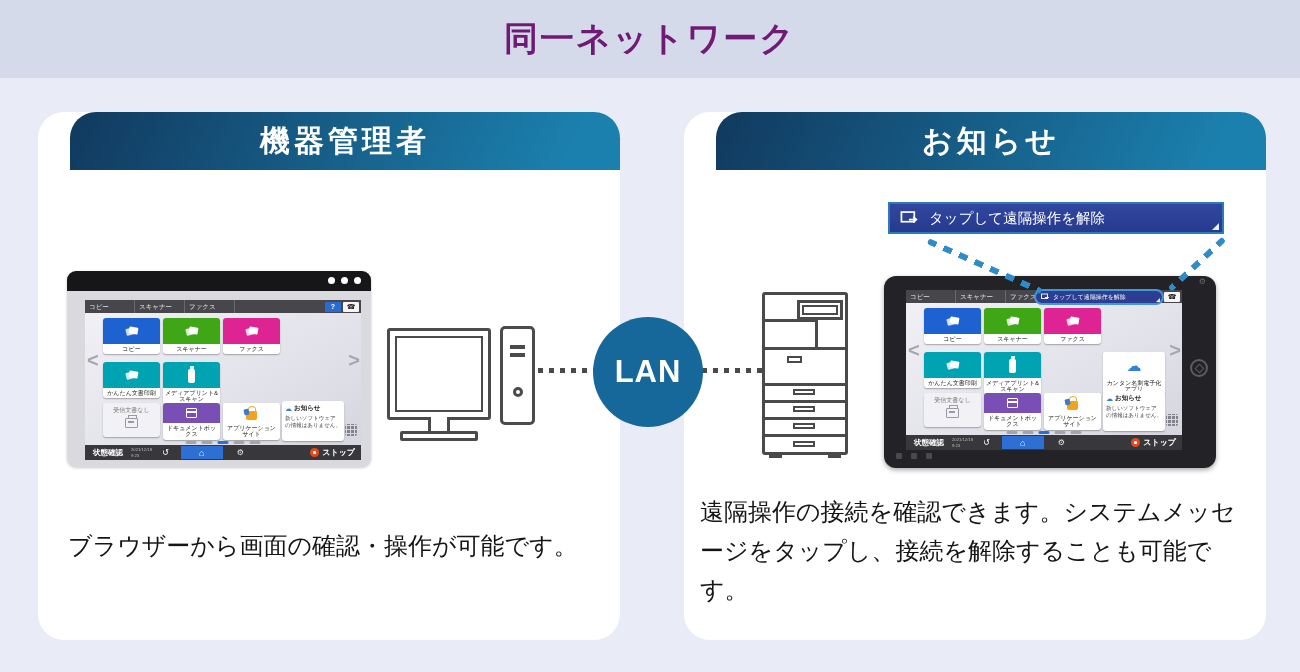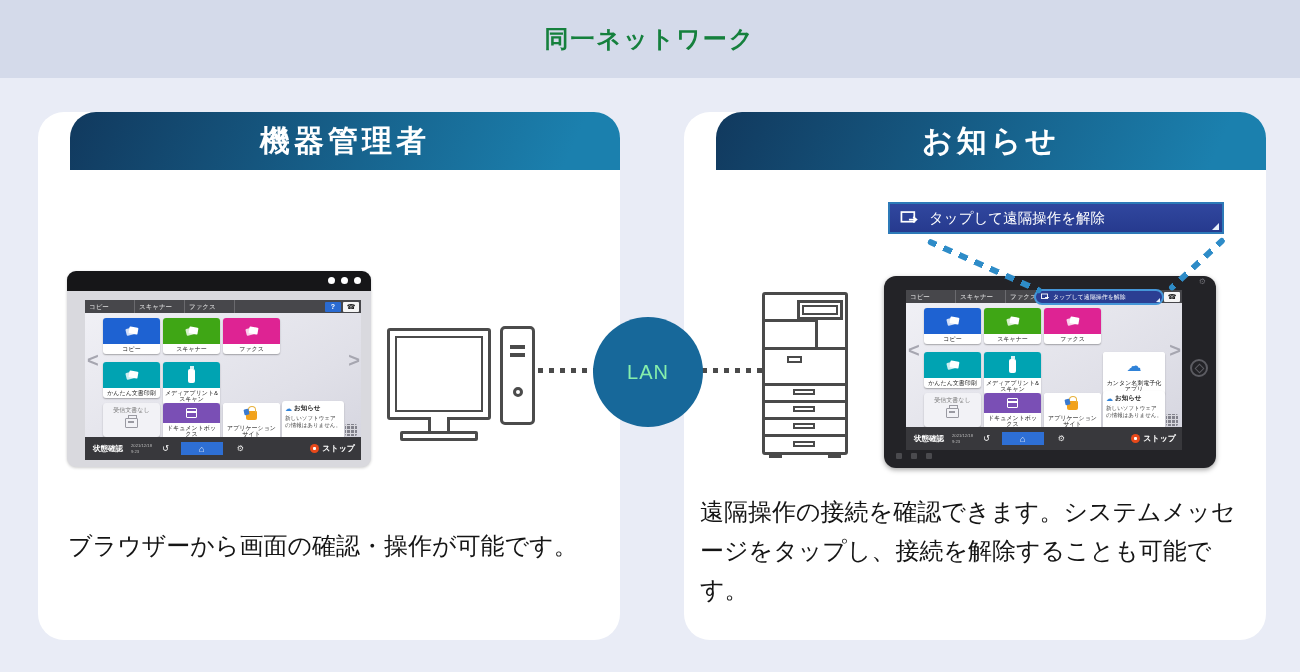--- a/index.html
+++ b/index.html
@@ -3,37 +3,37 @@
 <meta charset="utf-8">
 <style>
   * { margin:0; padding:0; box-sizing:border-box; }
   html,body { width:1300px; height:672px; }
   body { font-family:"Liberation Sans","DejaVu Sans",sans-serif; }
   #stage { position:relative; width:1300px; height:672px; background:#e9ecf6; overflow:hidden; }
 
   
   .top-band { position:absolute; left:0; top:0; width:1300px; height:78px; background:#d4daea;
               display:flex; align-items:center; justify-content:center; }
-  .page-title { font-size:24px; font-weight:bold; color:#15803d; letter-spacing:2px; }
+  .page-title { font-size:34px; font-weight:bold; color:#701a75; letter-spacing:2px; }
 
   
   .card { position:absolute; top:112px; width:582px; height:528px; background:#fff; border-radius:26px; z-index:1;padding-left:32px; }
   .card.admin { left:38px; } .card.user { left:684px; }
   .card-header { height:58px; border-radius:26px 26px 0 0;
                  background:linear-gradient(115deg,#11395e 0%,#1b80ae 90%);
                  display:flex; align-items:center; justify-content:center;
                  color:#fff; font-size:30px; font-weight:bold; letter-spacing:4px; }
   .desc { position:absolute; font-size:24px; line-height:1.62; color:#151515; z-index:2; }
   .desc.admin-desc { left:68px; top:527px; width:532px; }
   .desc.user-desc  { left:700px; top:493px; width:554px; }
 
   
   .lan { position:absolute; left:593px; top:317px; width:110px; height:110px; border-radius:50%;
          background:#17689a; display:flex; align-items:center; justify-content:center;
-         color:#86efac; font-size:20px; font-weight:normal; letter-spacing:1px; z-index:4; }
+         color:#ffffff; font-size:31px; font-weight:bold; letter-spacing:1px; z-index:4; }
   .dotline { position:absolute; height:5px; z-index:3;
              background:repeating-linear-gradient(90deg,#4a4a4a 0 5px,transparent 5px 11px); }
   .dot-l { left:538px; top:368px; width:58px; }
   .dot-r { left:702px; top:368px; width:62px; }
 
   
   .monitor { position:absolute; left:387px; top:328px; width:104px; height:92px;
              border:3px solid #4b4b4b; border-radius:3px; background:#fff; z-index:2; }
   .monitor-inner { position:absolute; inset:5px; border:2px solid #4b4b4b; background:#fff; }
   .mon-neck { position:absolute; left:428px; top:417px; width:22px; height:17px;
@@ -126,21 +126,21 @@
   .notice-title{font-size:6.5px;font-weight:bold;color:#222;display:flex;align-items:center;gap:2px}
   .notice-body{margin-top:2px;font-size:5.5px;color:#444;line-height:1.3}
   .chev{position:absolute;font-size:20px;color:#a6a6b0;top:36px;font-weight:bold}
   .chev-l{left:2px}.chev-r{right:1px}
   .dots{position:absolute;left:50%;transform:translateX(-50%);top:128px;display:flex;gap:5px}
   .dots span{width:11px;height:3px;border-radius:1.5px;background:#a4a4ae}
   .dots span.active{background:#2e6fd4}
   .grid-btn{position:absolute;right:4px;top:111px;width:12px;height:12px;background:#82828c;border-radius:2px;
             background-image:linear-gradient(#d8d8de 1px,transparent 1px),linear-gradient(90deg,#d8d8de 1px,transparent 1px);
             background-size:4px 4px;background-position:1px 1px}
-  .statusbar{position:absolute;left:0;right:0;bottom:0;height:23px;background:#38383c;
+  .statusbar{position:absolute;left:0;right:0;bottom:0;height:15px;background:#38383c;
              display:flex;align-items:center;color:#fff}
   .st-check{font-size:7.5px;font-weight:bold;margin-left:8px;white-space:nowrap}
   .st-date{display:flex;flex-direction:column;font-size:4.2px;color:#bbb;margin-left:8px;line-height:1.25}
   .st-undo{font-size:8px;margin-left:10px}
   .st-home{margin-left:12px;width:42px;height:13px;background:#2e6fd4;display:flex;align-items:center;
            justify-content:center;font-size:9px}
   .st-gear{font-size:8px;margin-left:14px;color:#e8e8e8}
   .st-stop{margin-left:auto;margin-right:6px;display:flex;align-items:center;gap:3px;
            font-size:8px;font-weight:bold;white-space:nowrap}
   .stop-circle{width:9px;height:9px;border-radius:50%;background:#e8491a;position:relative}

